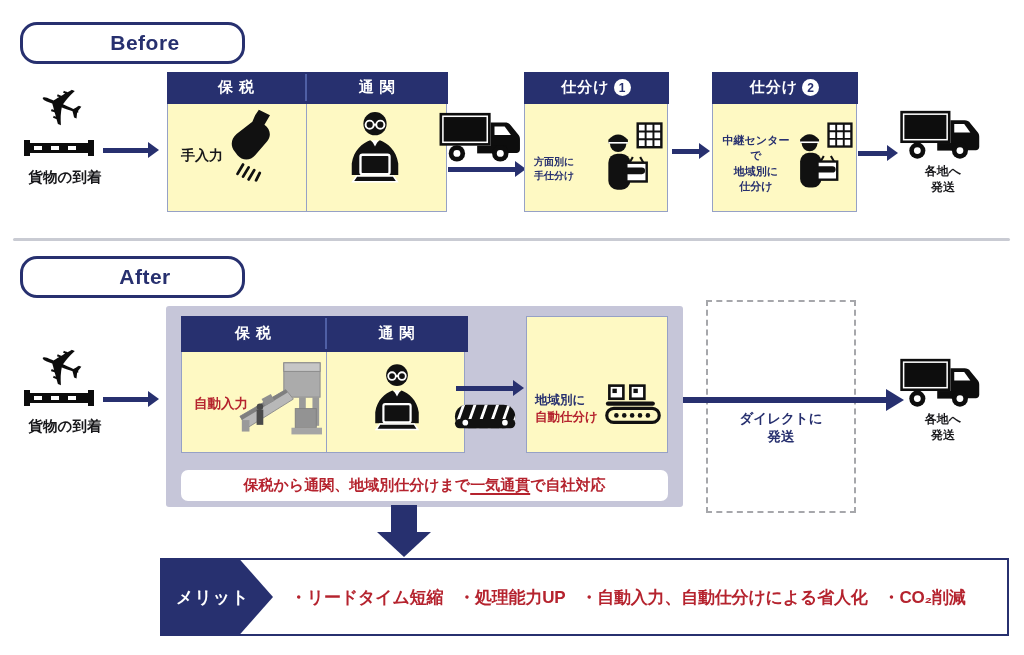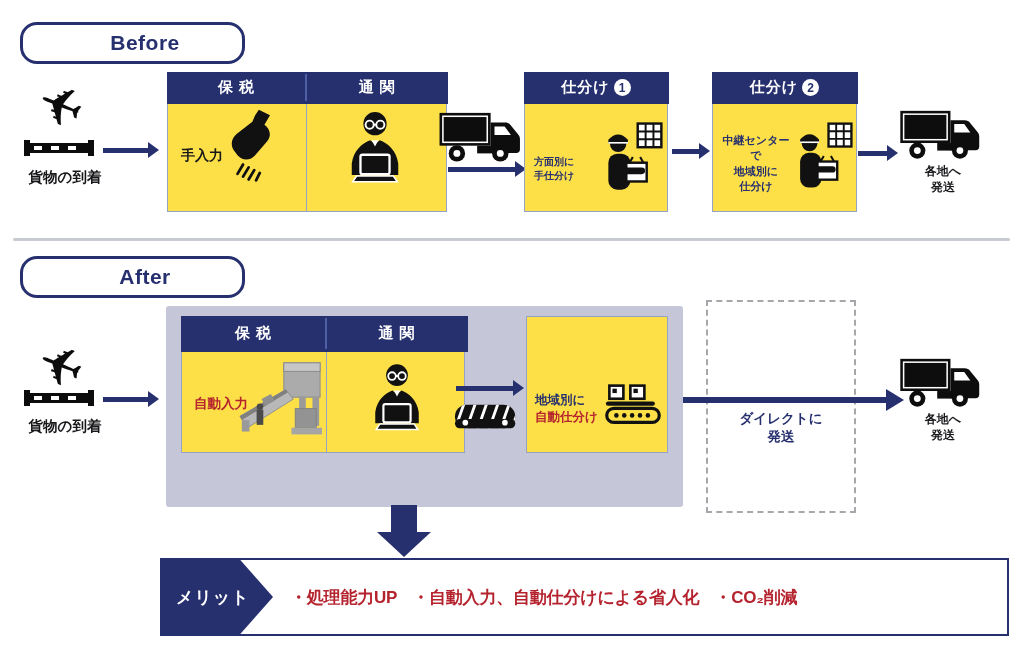--- a/index.html
+++ b/index.html
@@ -34,21 +34,21 @@
   .arrival{position:absolute;width:110px;text-align:center;color:var(--ink);font-size:14.5px;font-weight:700;}
   
   .harrow{position:absolute;height:16px;}
   .harrow .shaft{position:absolute;left:0;right:9px;top:5.5px;height:5px;background:var(--navy);}
   .harrow .head{position:absolute;right:0;top:0;width:0;height:0;
     border-top:8px solid transparent;border-bottom:8px solid transparent;border-left:11px solid var(--navy);}
   .harrow.big{height:22px;}
   .harrow.big .shaft{right:15px;top:8px;height:6px;}
   .harrow.big .head{border-top:11px solid transparent;border-bottom:11px solid transparent;border-left:18px solid var(--navy);}
   
-  .pbox{position:absolute;background:#fde047;border:1.5px solid var(--boxline);box-sizing:border-box;}
+  .pbox{position:absolute;background:#fef9c3;border:1.5px solid var(--boxline);box-sizing:border-box;}
   .hdr{position:absolute;background:var(--navy);color:#fff;display:flex;align-items:center;justify-content:center;
     font-weight:700;font-size:15px;letter-spacing:1px;}
   .hdr-div{position:absolute;width:2px;background:#4f5fa5;z-index:2;}
   .body-div{position:absolute;width:1px;background:var(--boxline);}
   .circle-num{display:inline-flex;align-items:center;justify-content:center;width:17px;height:17px;border-radius:50%;
     background:#fff;color:var(--navy);font-size:12px;font-weight:800;margin-left:4px;letter-spacing:0;}
   .cap{position:absolute;font-weight:700;color:var(--navy);white-space:pre-line;line-height:1.4;}
   .dispatch{position:absolute;width:92px;text-align:center;color:var(--ink);font-size:12px;font-weight:700;line-height:1.3;white-space:pre-line;}
   
   .lavender{position:absolute;left:166px;top:306px;width:517px;height:201px;background:var(--lavender);border-radius:3px;}
@@ -294,20 +294,25 @@
     </svg>
 
   <div class="pbox" style="left:526px;top:316px;width:142px;height:137px;z-index:1">
     <div class="cap" style="left:8px;top:74px;font-size:12.5px;line-height:1.45">地域別に</div>
     <div class="cap redtxt" style="left:8px;top:92px;font-size:12.5px;color:var(--red)">自動仕分け</div>
     <svg class="abs" style="left:78px;top:66px" width="56" height="42">
         <use href="#sym-sorter"></use>
       </svg>
   </div>
 
+  <div class="banner">
+    <span>保税から通関、地域別仕分けまで</span>
+      <span class="ul">一気通貫</span>
+      <span>で自社対応</span>
+  </div>
 
   <div class="dashedbox"></div>
   <div class="note" style="top:410px">ダイレクトに
 発送</div>
 
   <div class="harrow big" style="left:683px;top:389px;width:221px;z-index:4">
       <i class="shaft"></i>
       <i class="head"></i>
     </div>
   <svg class="abs" style="left:899px;top:356px" width="84" height="53">
@@ -317,19 +322,20 @@
 発送</div>
 
   <div class="down-arrow">
     <i class="stem"></i>
     <i class="tip"></i>
   </div>
 
   <div class="merit">
     <div class="pent">メリット</div>
     <div class="items">
+      <span>・リードタイム短縮</span>
       <span>・処理能力UP</span>
       <span>・自動入力、自動仕分けによる省人化</span>
       <span>・CO₂削減</span>
     </div>
   </div>
 
 </div>
 
 </body></html>

